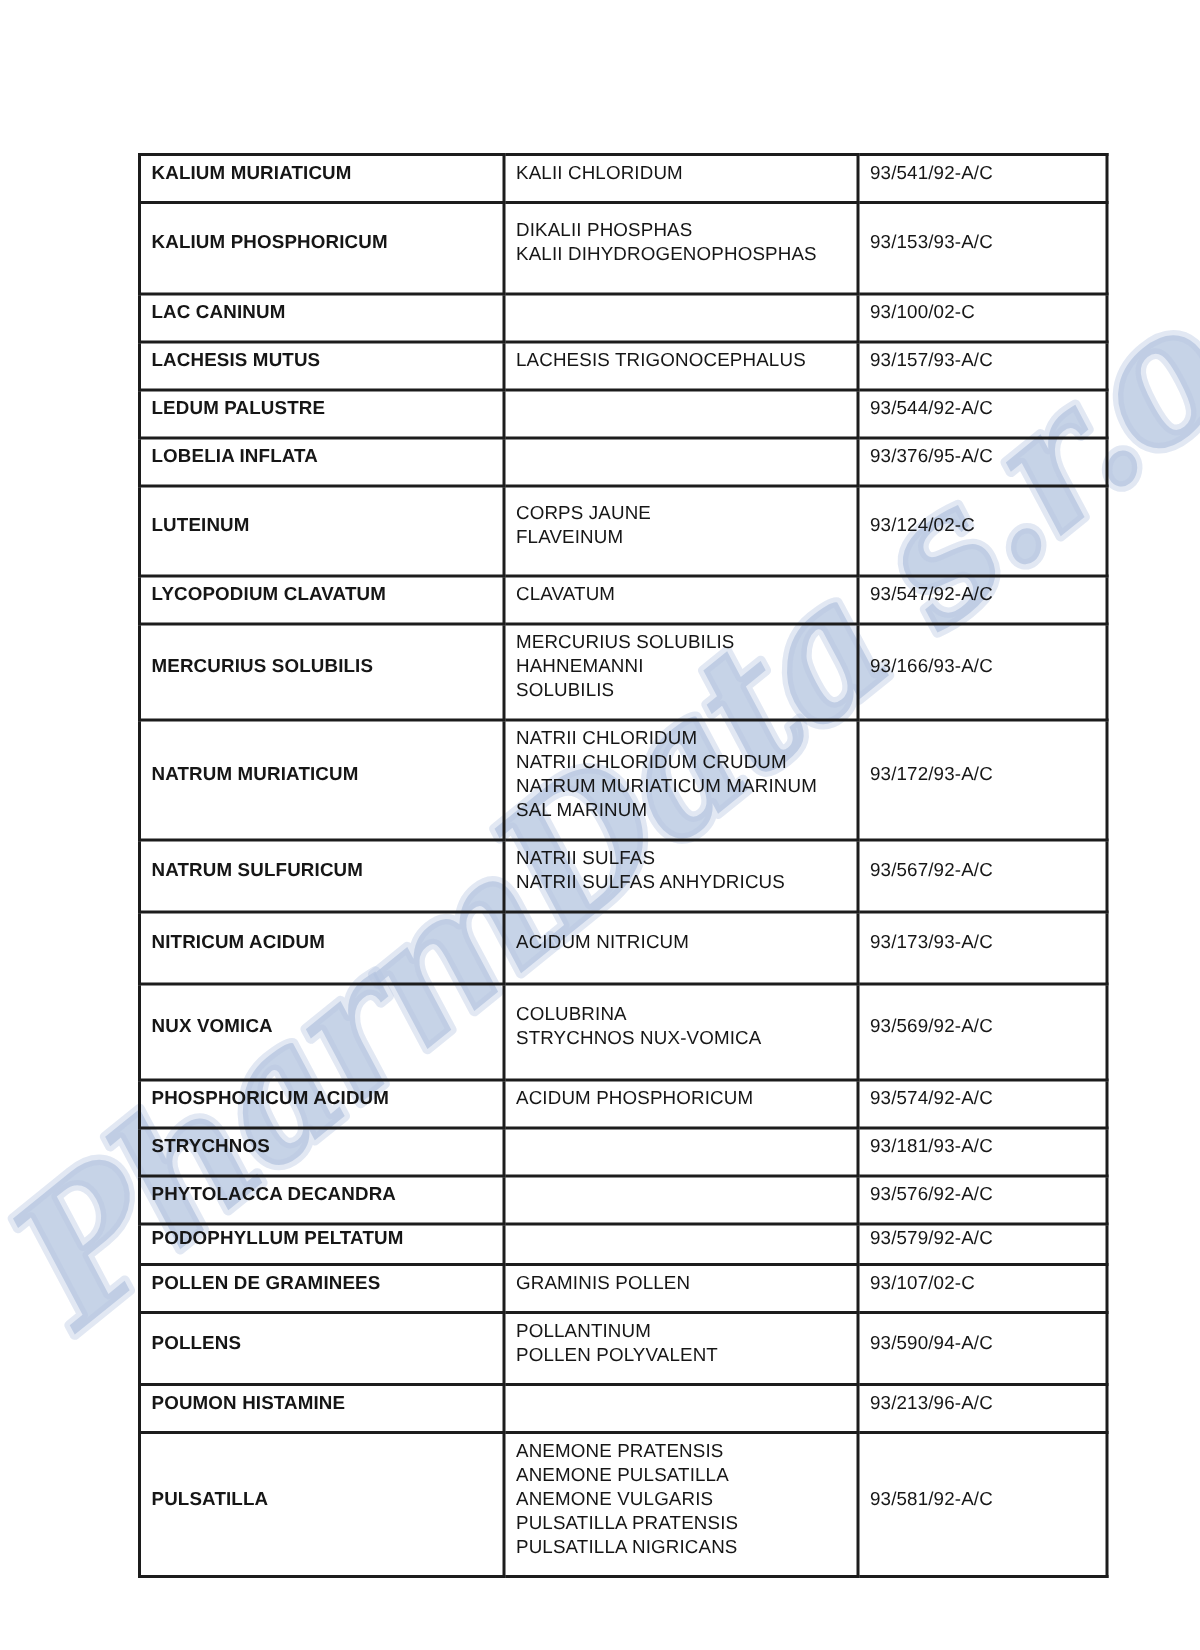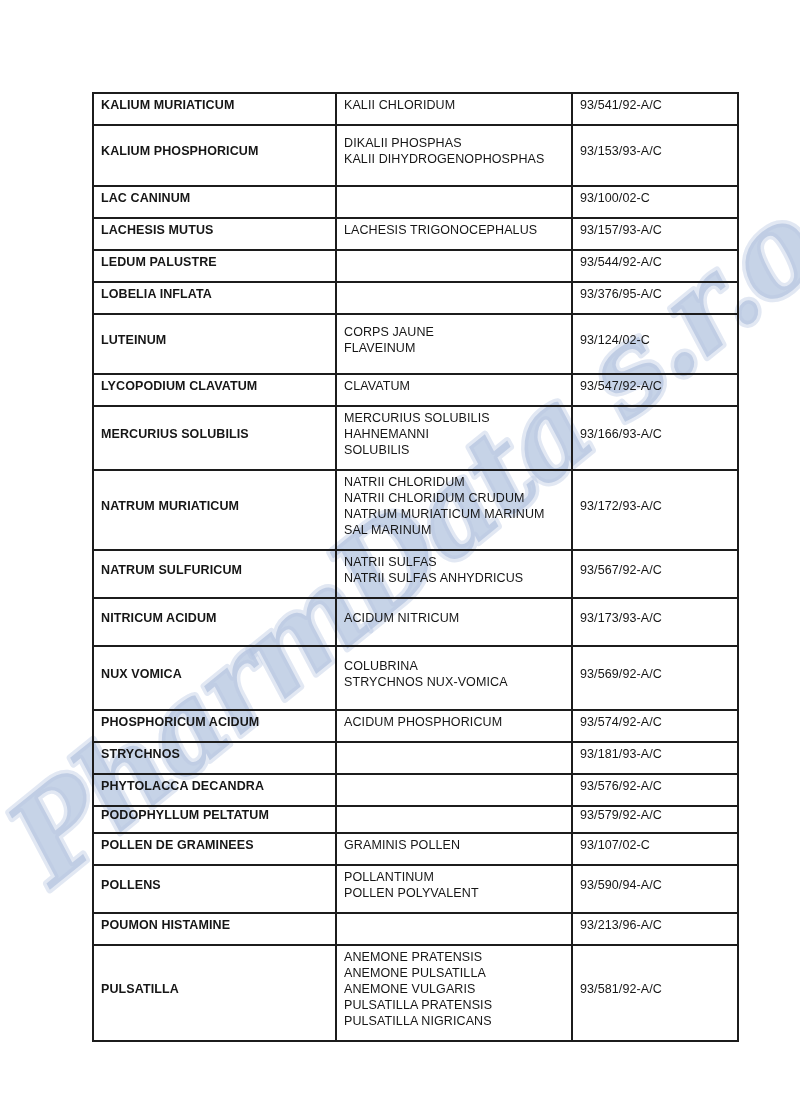--- a/index.html
+++ b/index.html
@@ -36,21 +36,21 @@
     letter-spacing: -5px;
     fill-opacity: 0.78;
     stroke-opacity: 0.40;
     stroke-width: 7px;
     stroke-linejoin: round;
     stroke-linecap: round;
   }
   .doc-table {
     position: absolute;
     left: 92px;
-    top: 92px;
+    top: 102px;
     z-index: 1;
     border-collapse: collapse;
     table-layout: fixed;
     width: 624px;
     background: transparent;
   }
   .doc-table td {
     border: 2px solid var(--border-color, #1c1c1c);
     vertical-align: middle;
     font-size: 12.5px;

